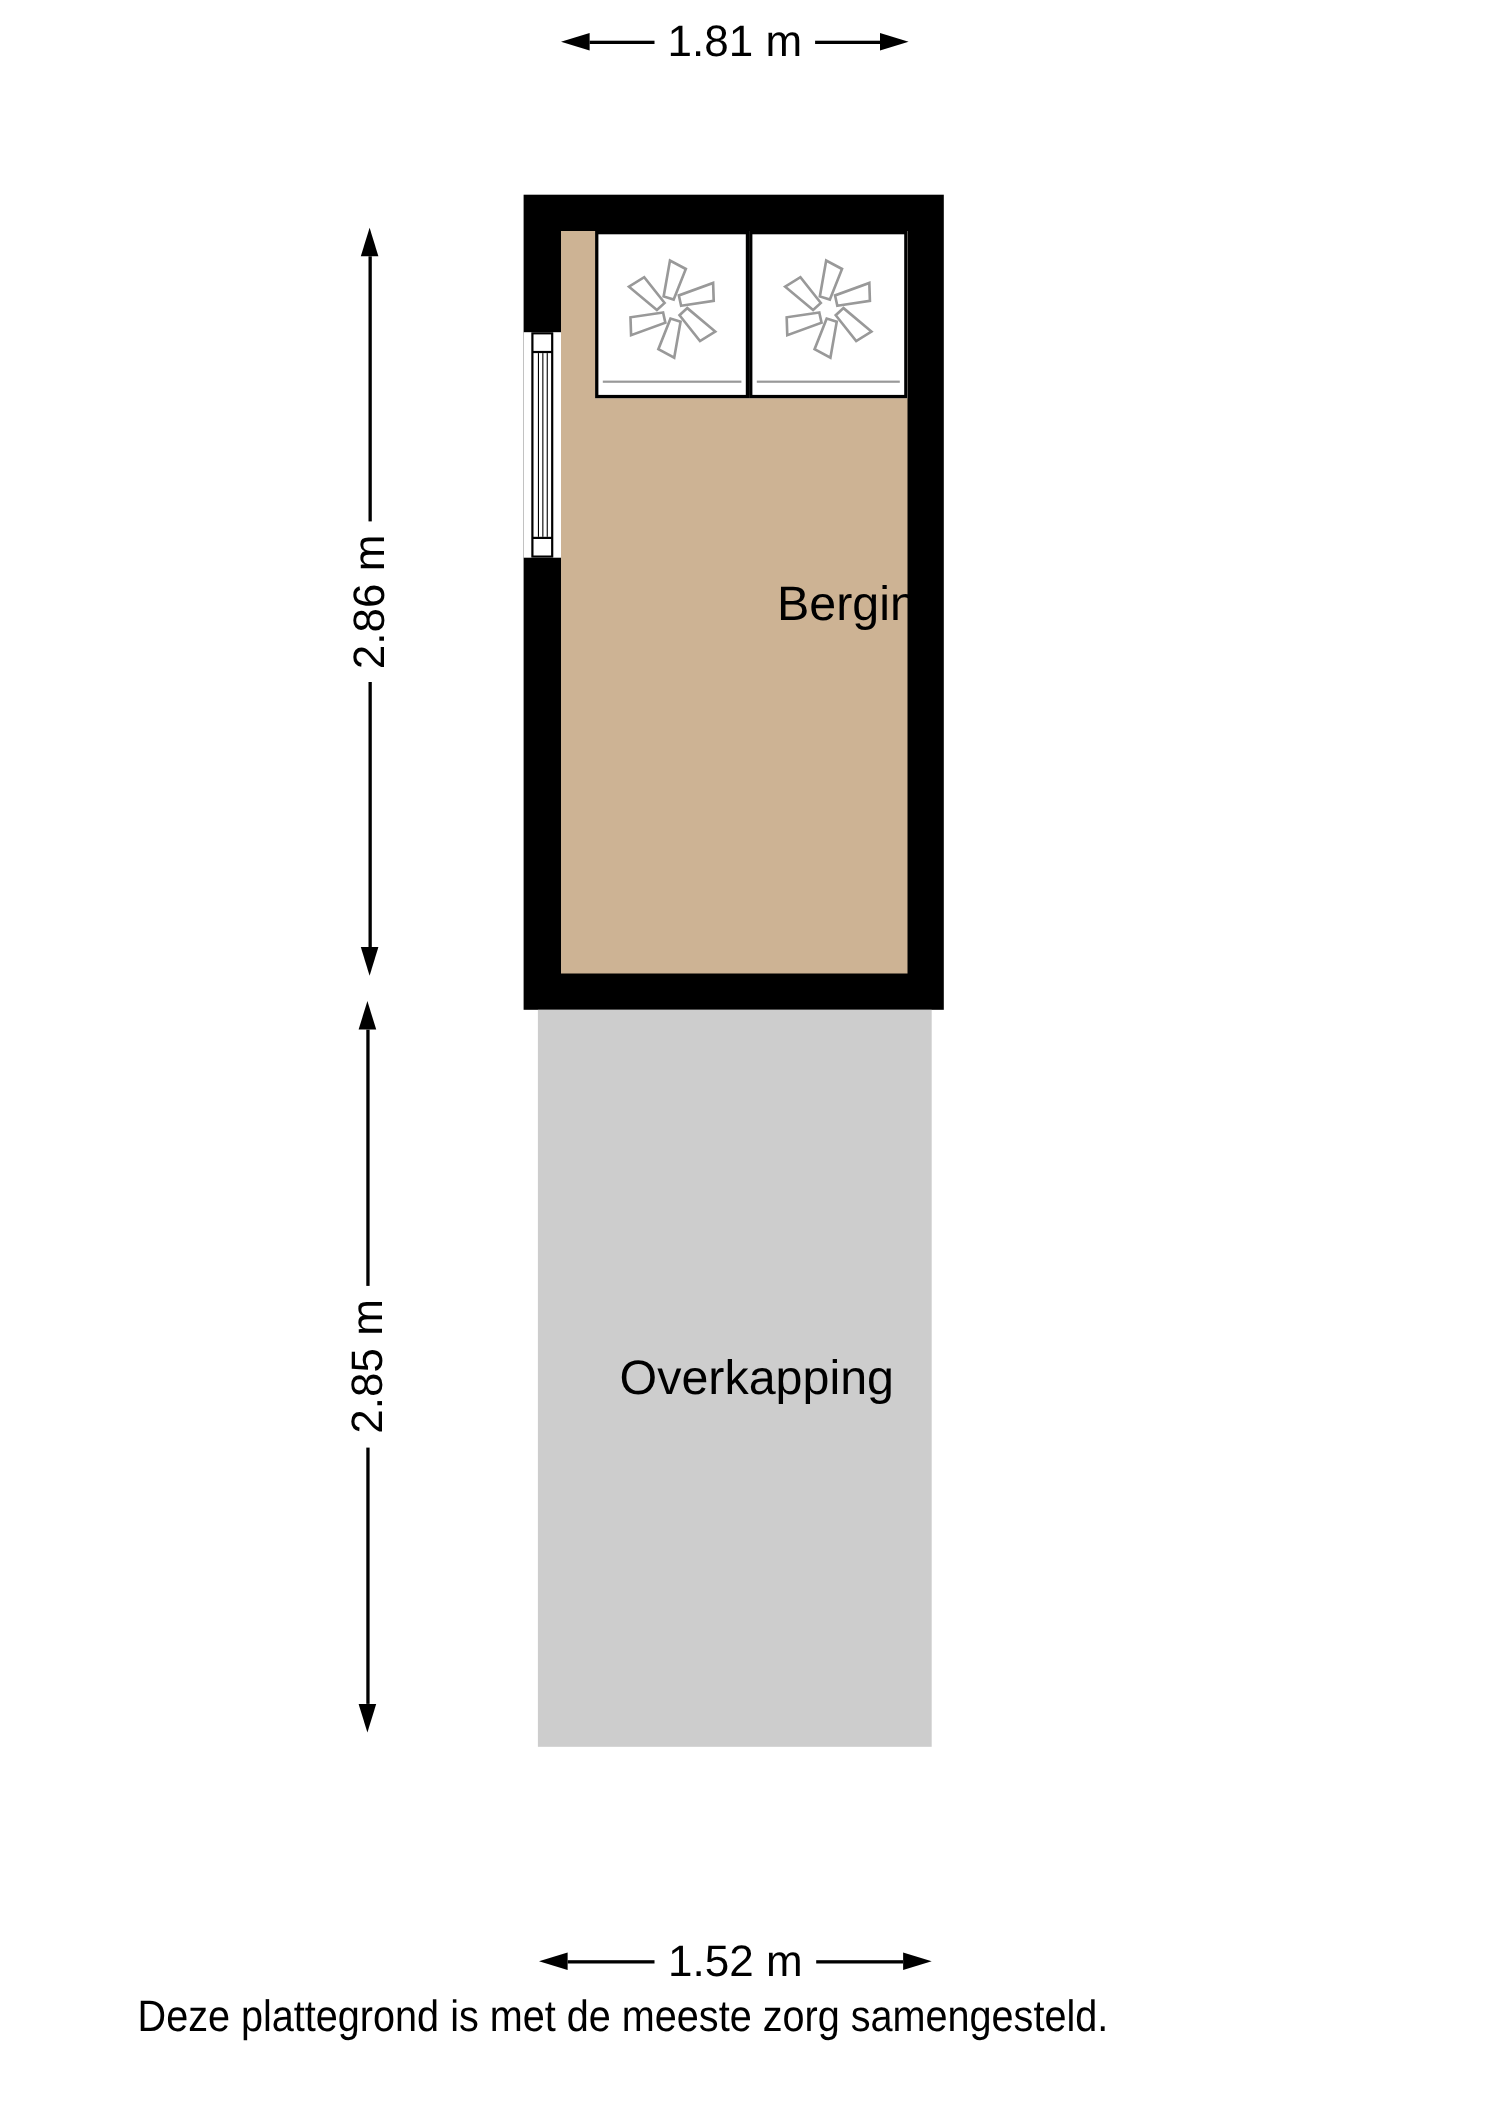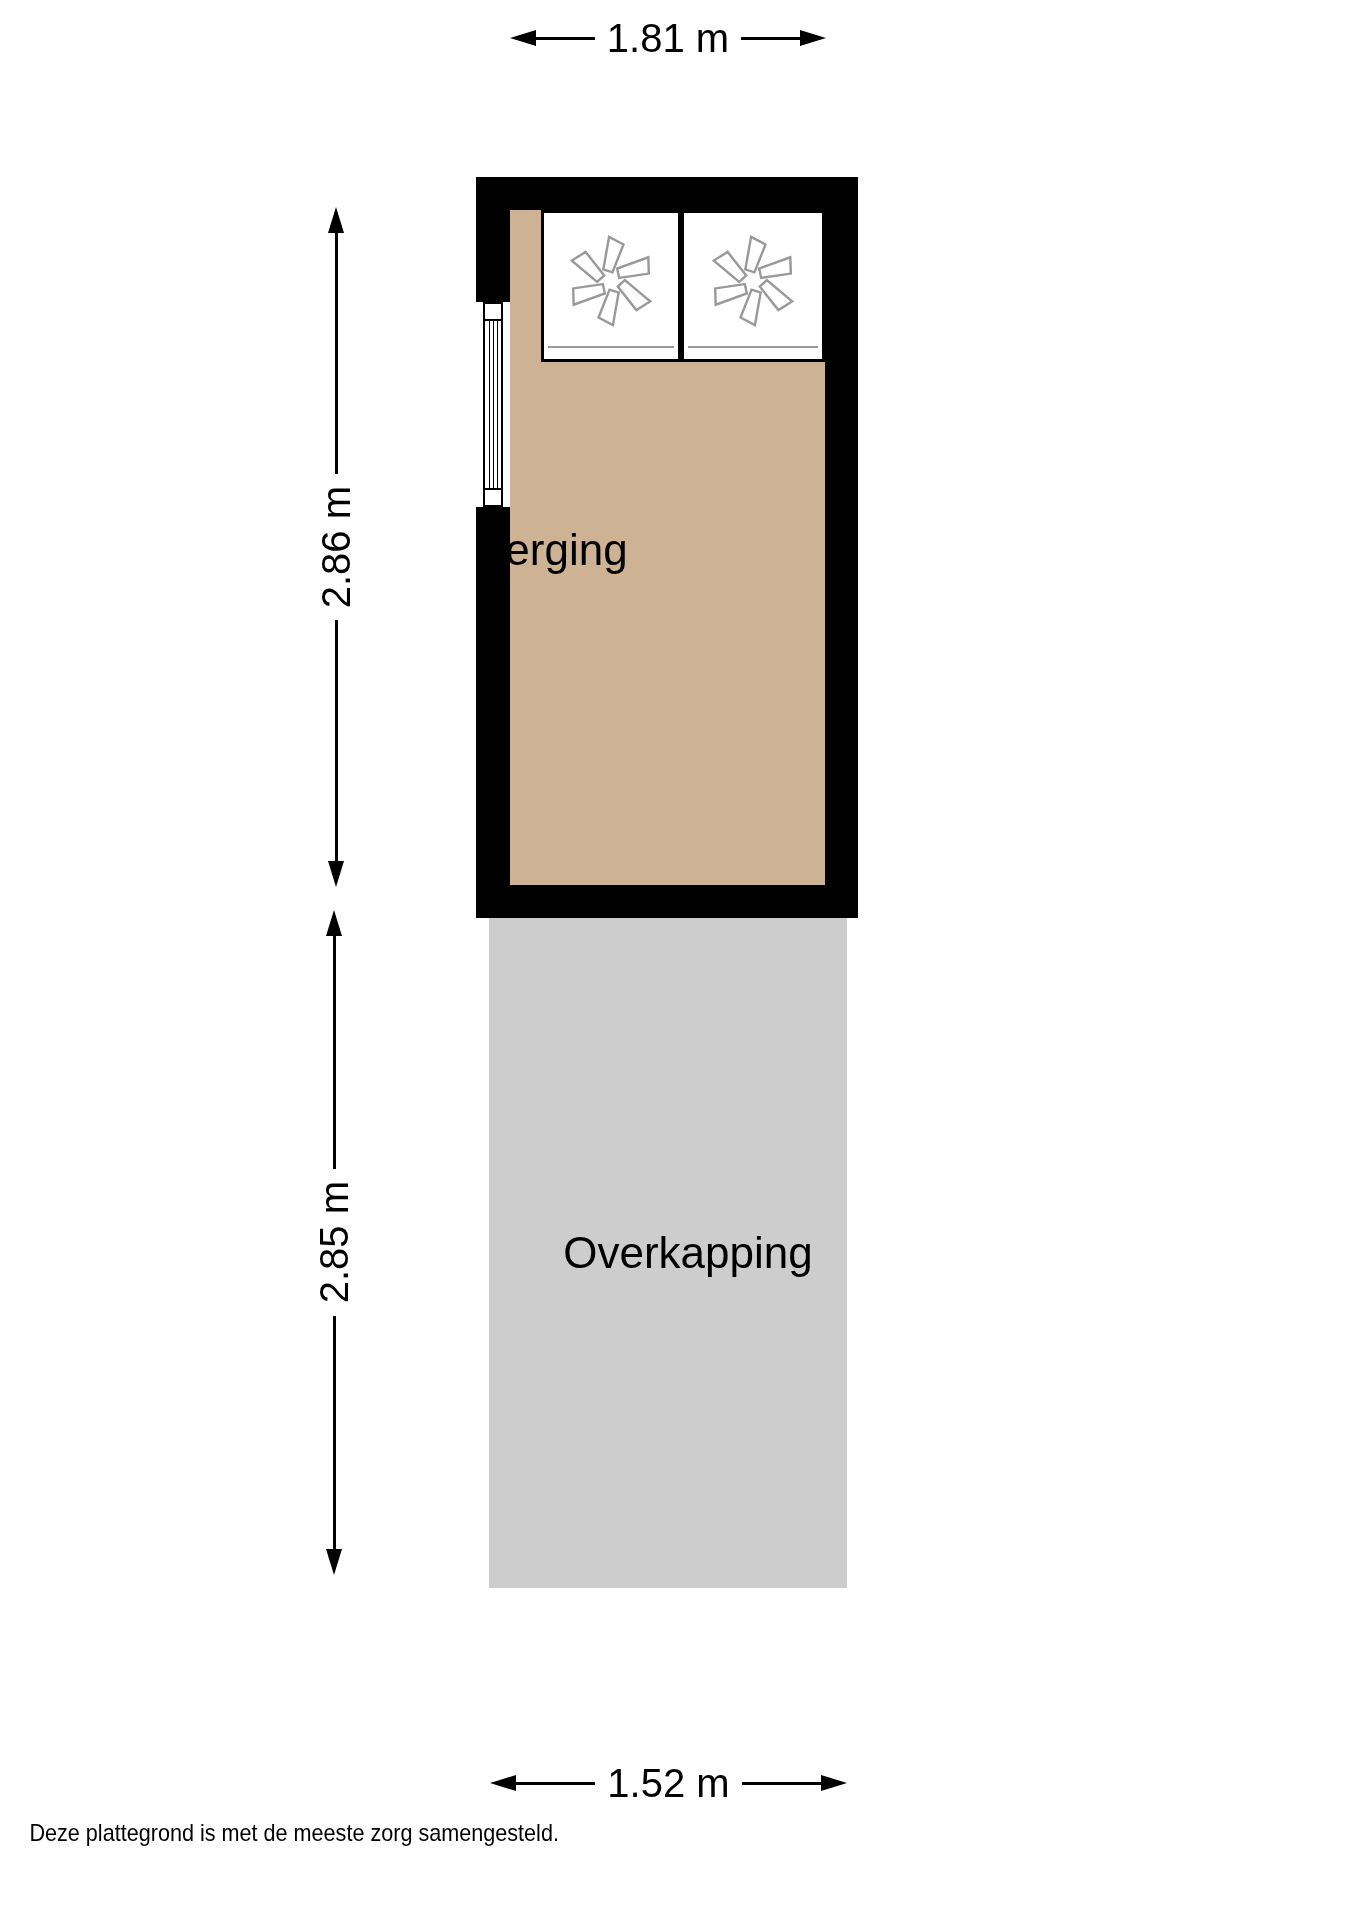--- a/index.html
+++ b/index.html
@@ -37,42 +37,42 @@
     display:flex;align-items:center;justify-content:center;
   }
   .machine-1{left:541px;top:210px;width:140px;height:152px;}
   .machine-2{left:681px;top:210px;width:144px;height:152px;}
   .machine-line{position:absolute;left:4px;right:4px;bottom:11px;height:2px;background:var(--appliance-stroke);}
   .machine svg{display:block;margin-bottom:10px;}
 
   .floor-overkapping{left:489px;top:918px;width:358px;height:670px;background:var(--floor-overkapping);}
 
   
-  .berging-labels{left:476px;top:519px;width:382px;text-align:left;font-size:44px;line-height:62px;}
+  .berging-labels{left:476px;top:519px;width:382px;text-align:right;font-size:44px;line-height:62px;}
   .overkapping-label{left:489px;top:1228px;width:398px;text-align:center;font-size:44px;line-height:50px;}
 
   
   .dim-h{display:flex;align-items:center;height:40px;font-size:40px;}
   .dim-h .seg{flex:1;height:3px;background:var(--wall);}
   .dim-h .lbl{padding:0 12px;white-space:nowrap;}
   .ah-l{width:0;height:0;border-top:8px solid transparent;border-bottom:8px solid transparent;border-right:26px solid var(--wall);}
   .ah-r{width:0;height:0;border-top:8px solid transparent;border-bottom:8px solid transparent;border-left:26px solid var(--wall);}
   .dim-top{left:510px;top:18px;width:316px;}
   .dim-bottom{left:490px;top:1763px;width:357px;}
 
   .dim-v{display:flex;flex-direction:column;align-items:center;width:40px;font-size:40px;}
   .dim-v .seg{flex:1;width:3px;background:var(--wall);}
   .dim-v .lbl{writing-mode:vertical-rl;transform:rotate(180deg);padding:12px 0;white-space:nowrap;}
   .ah-u{width:0;height:0;border-left:8px solid transparent;border-right:8px solid transparent;border-bottom:26px solid var(--wall);}
   .ah-d{width:0;height:0;border-left:8px solid transparent;border-right:8px solid transparent;border-top:26px solid var(--wall);}
   .dim-left-upper{left:316px;top:207px;height:680px;}
   .dim-left-lower{left:314px;top:910px;height:665px;}
 
   
-  .footer{left:0;top:1814px;width:1133px;text-align:left;font-size:24px;line-height:38px;}
+  .footer{left:0;top:1814px;width:1133px;text-align:center;font-size:40px;line-height:38px;}
   .footer .cond{display:inline-block;transform:scaleX(0.9);transform-origin:center;white-space:nowrap;}
 </style>
 </head>
 <body>
 
 <div class="abs dim-h dim-top">
   <span class="ah-l"></span>
   <span class="seg"></span>
   <span class="lbl">1.81 m</span>
   <span class="seg"></span>

